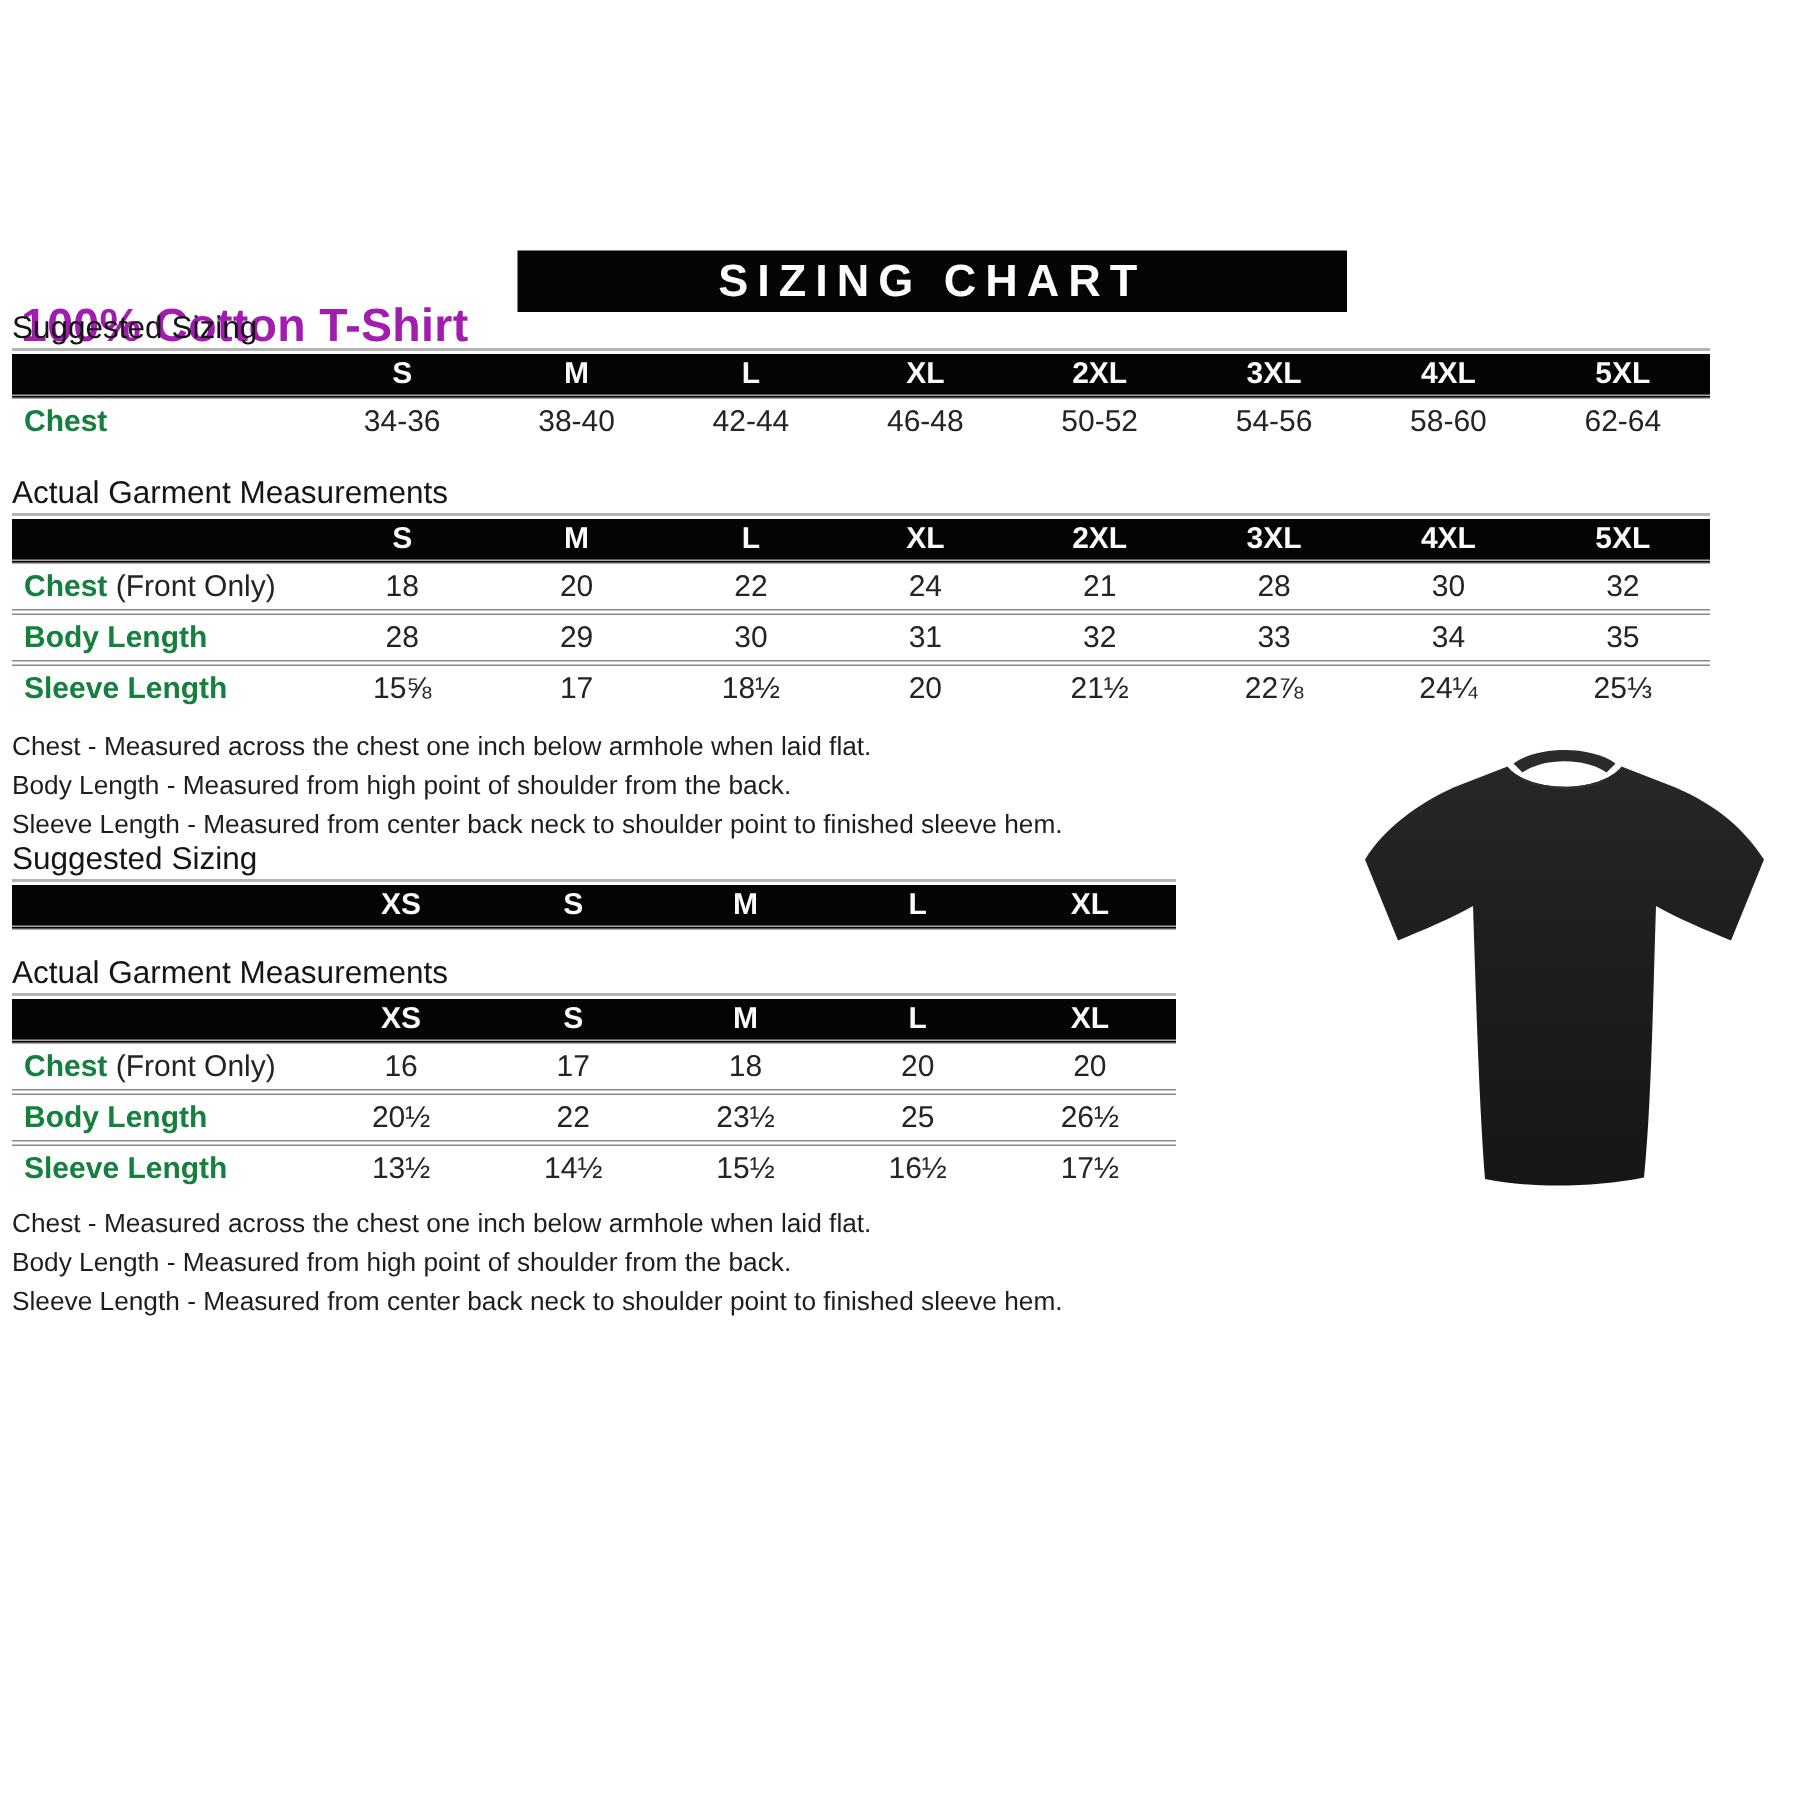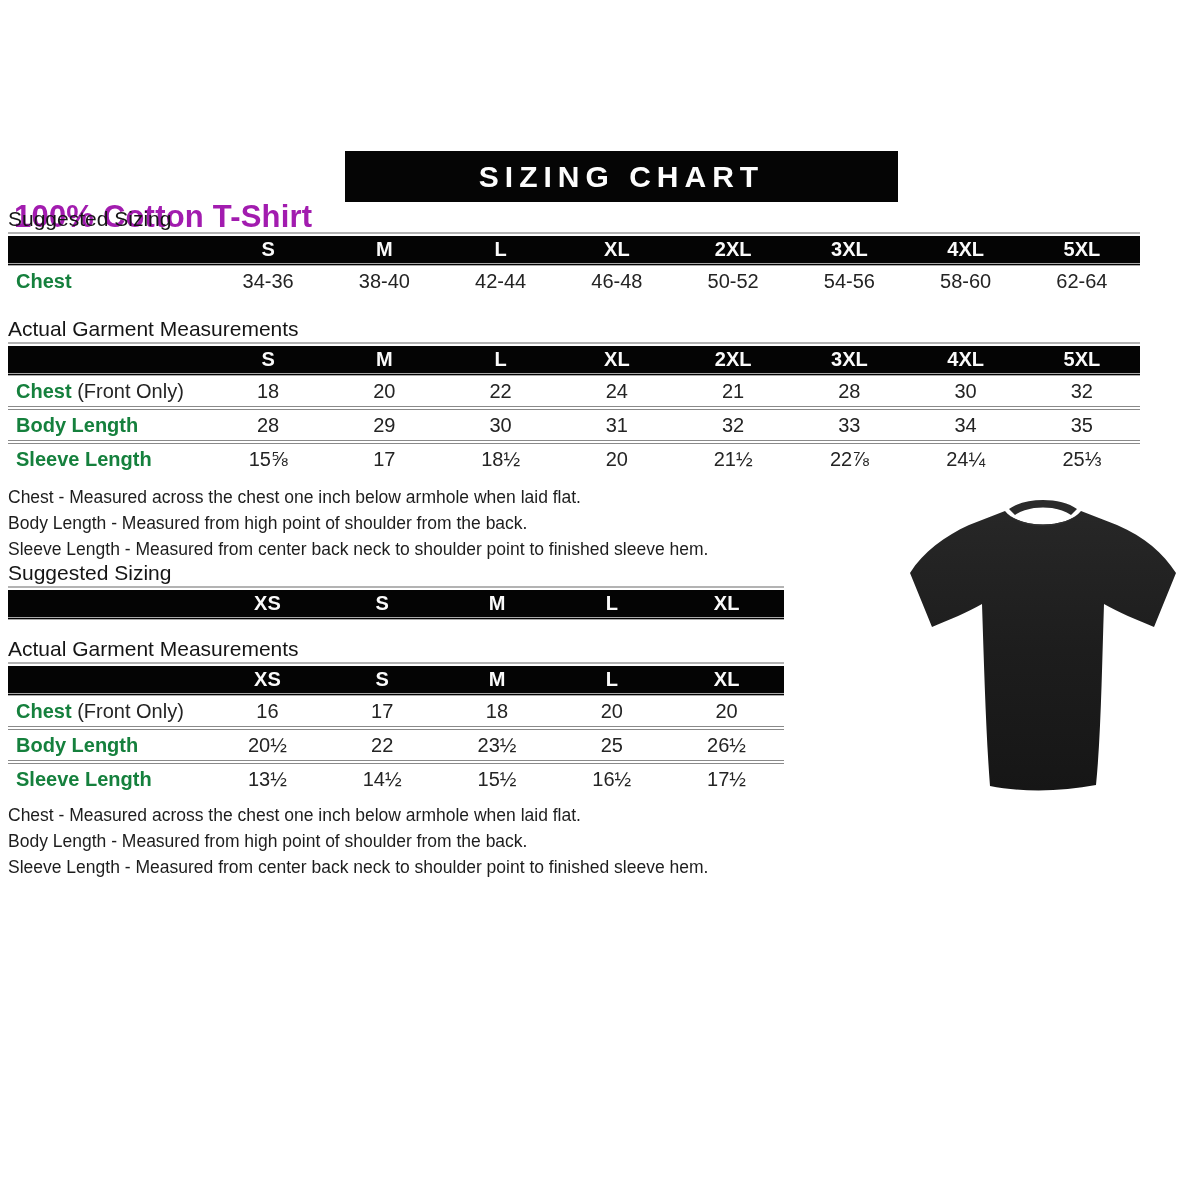--- a/index.html
+++ b/index.html
@@ -6,21 +6,21 @@
   body{
     width:1200px;height:1200px;position:relative;background:#ffffff;
     font-family:"Liberation Sans","DejaVu Sans",sans-serif;color:#1a1a1a;
     overflow:hidden;
   }
   .h-title{
     position:absolute;left:14px;top:178px;font-size:31px;font-weight:bold;
     letter-spacing:0.2px;color:#a21caf;
   }
   .banner{
-    position:absolute;left:345px;top:151px;width:553px;height:51px;
+    position:absolute;left:345px;top:167px;width:553px;height:41px;
     background:#050505;display:flex;align-items:center;justify-content:center;
   }
   .banner span{
     color:#fdfdfd;font-size:30px;font-weight:bold;letter-spacing:6px;
   }
   .content{position:absolute;left:8px;top:208px;width:1132px;}
   .section-label{font-size:21px;line-height:21px;margin-bottom:3px;color:#151515;}
   .gap-a{margin-top:22px;}
   .gap-b{margin-top:18px;}
   .table{border-top:2px solid #b3b3b3;padding-top:2px;width:100%;}

